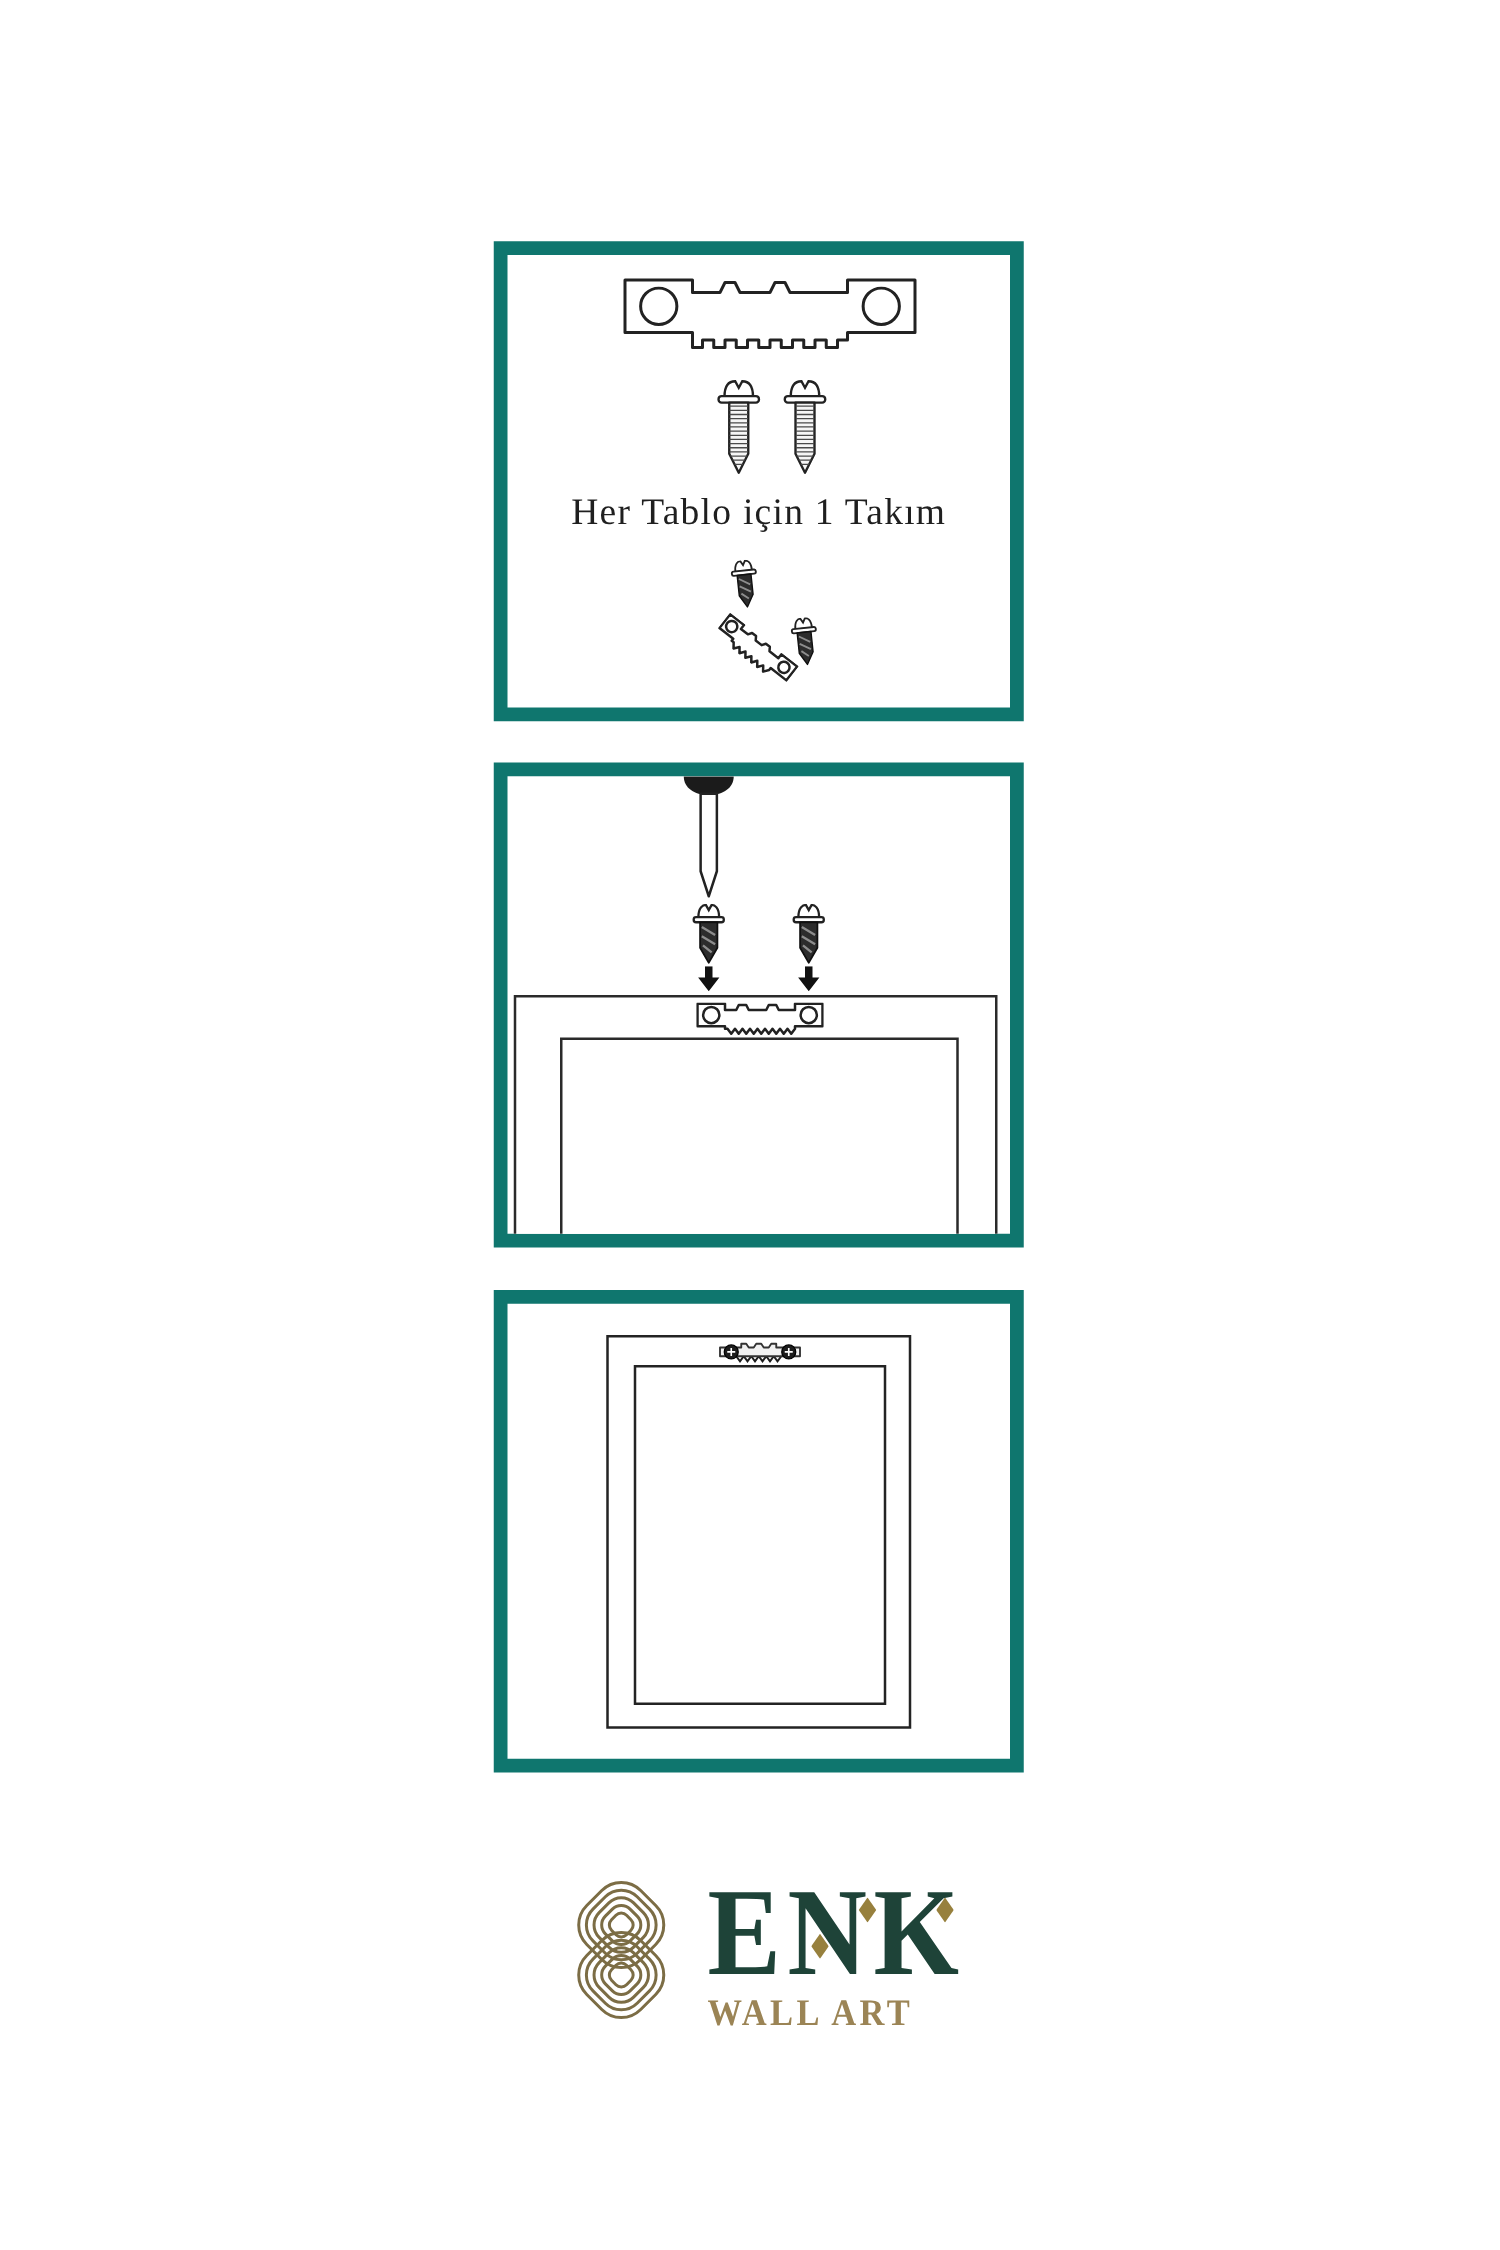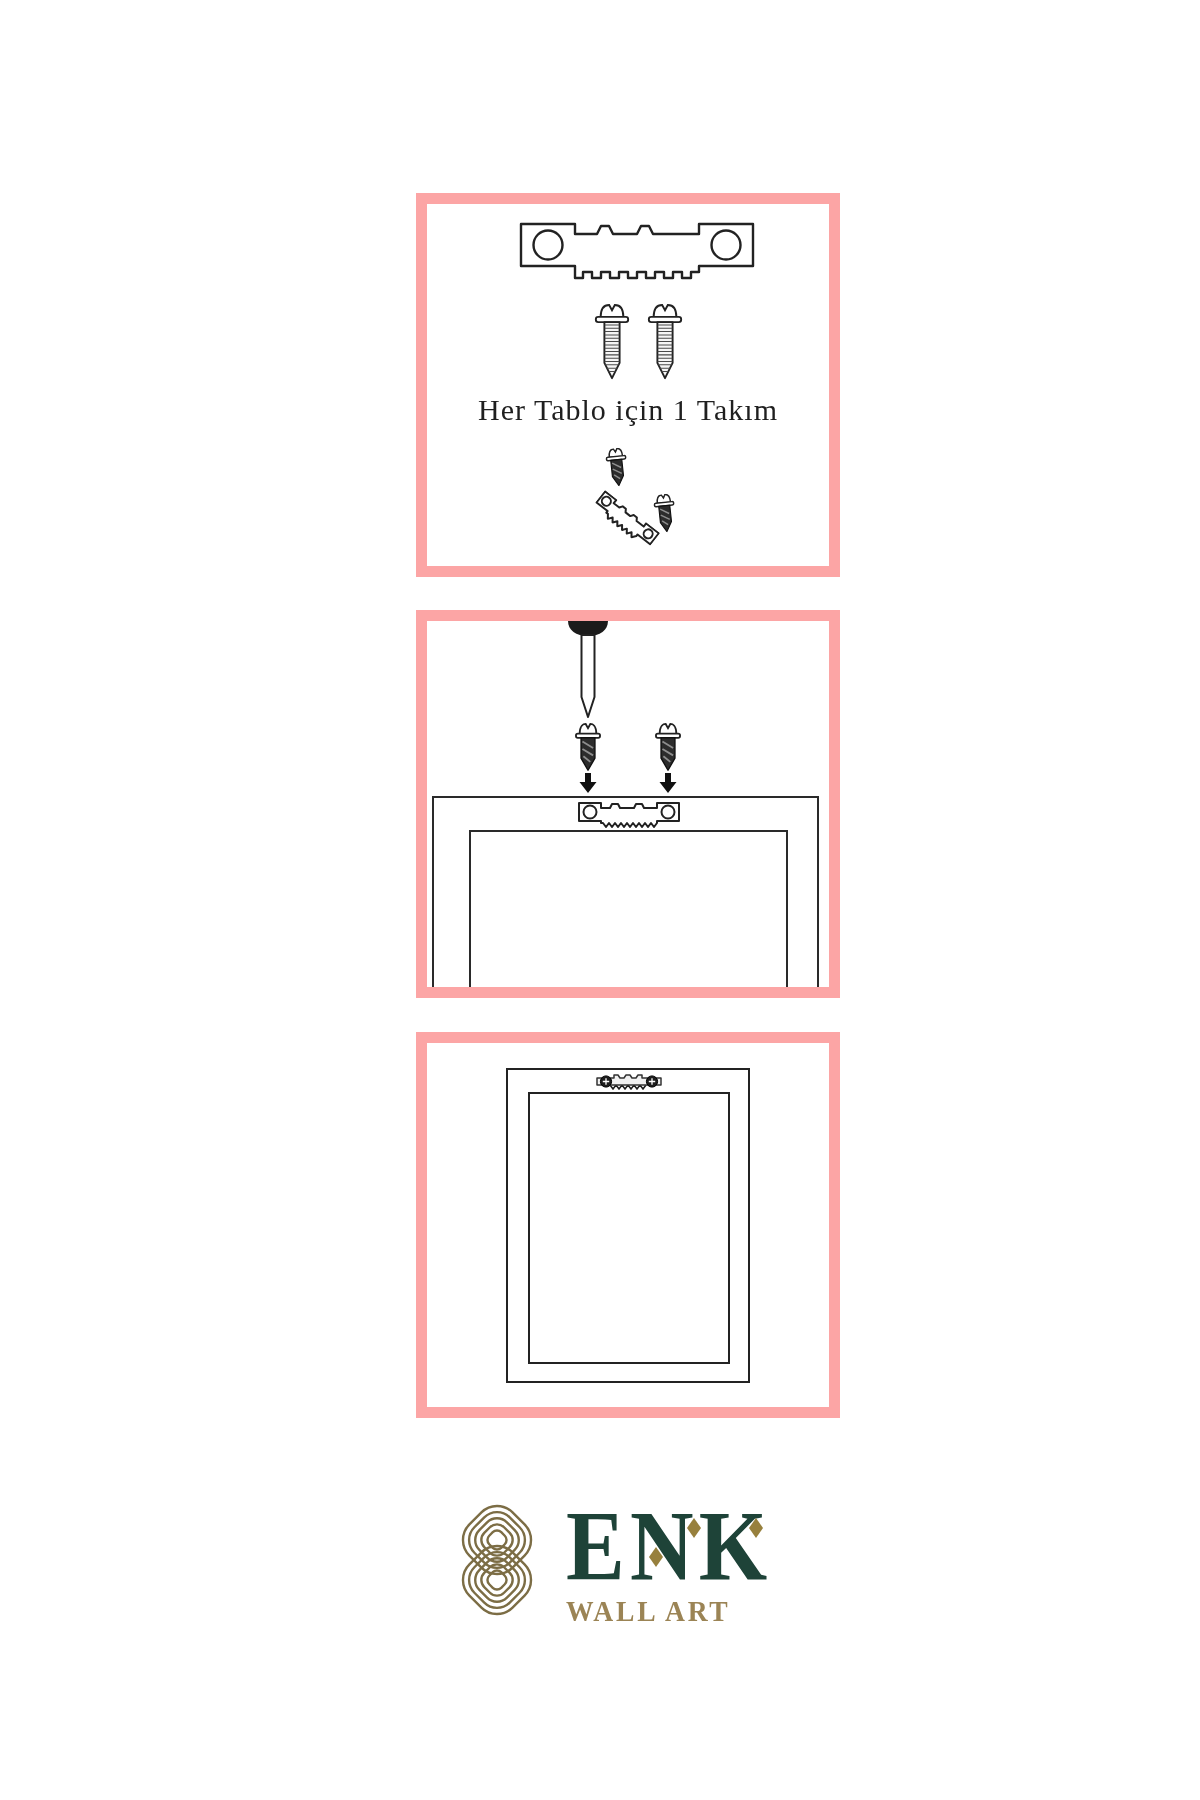--- a/index.html
+++ b/index.html
@@ -2,22 +2,22 @@
 <html><head>
 <meta charset="utf-8">
 <style>
   html,body{margin:0;padding:0;}
   body{
     width:1200px;height:1800px;position:relative;background:#ffffff;
     font-family:"Liberation Serif", serif;overflow:hidden;
   }
   .abs{position:absolute;}
   .panel{
-    position:absolute;left:416px;width:424px;background:#fff;
-    border:11px solid #fca5a5;box-sizing:border-box;
+    position:absolute;left:395px;width:424px;background:#fff;
+    border:11px solid #0f766e;box-sizing:border-box;
   }
   #panel-1{top:193px;height:384px;}
   #panel-2{top:610px;height:388px;}
   #panel-3{top:1032px;height:386px;}
   .panel-inner{position:absolute;inset:0;overflow:hidden;}
   .caption{
     position:absolute;left:0;right:0;top:188px;text-align:center;
     font-size:30px;letter-spacing:1px;color:#1f1f1f;line-height:1.2;
   }
   .frame-rect{position:absolute;box-sizing:border-box;background:#fff;}

